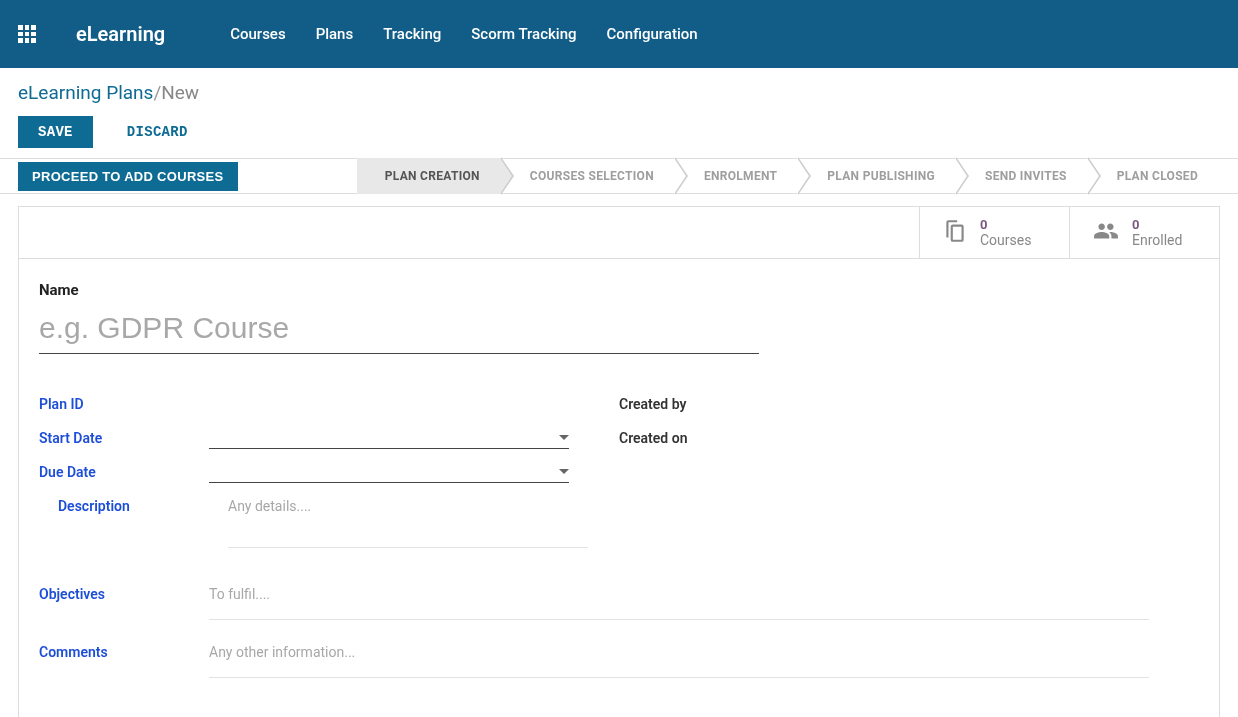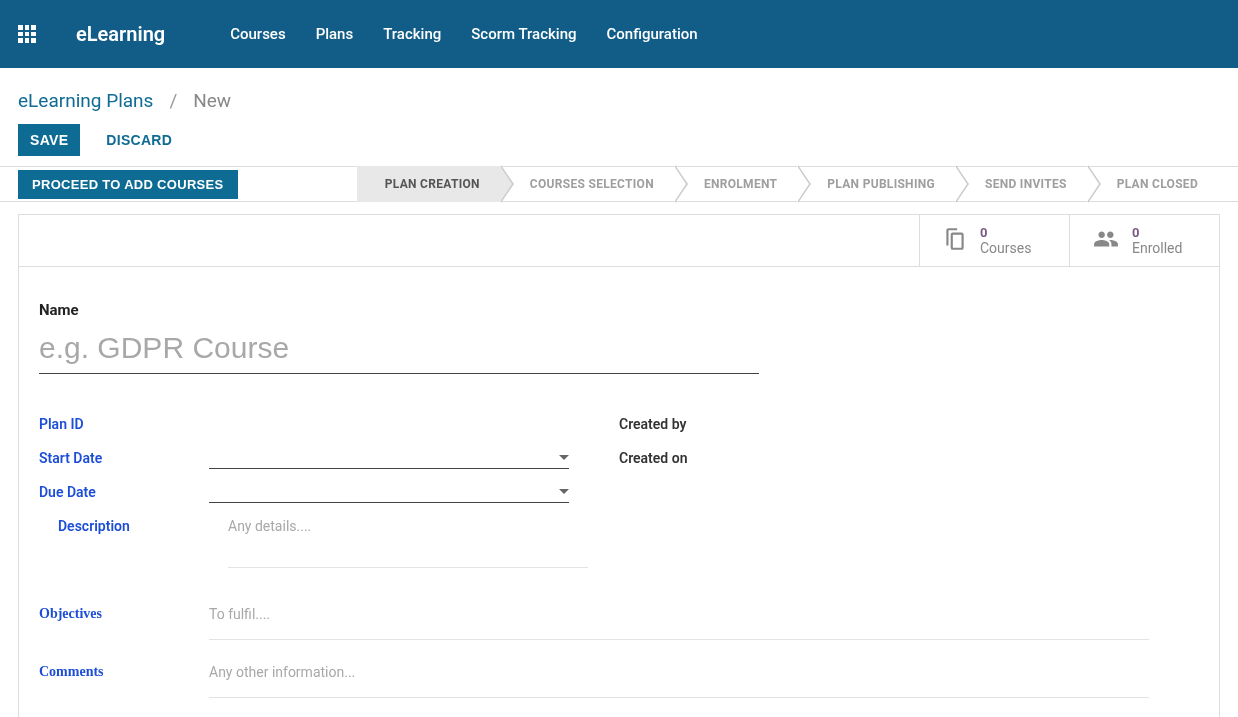--- a/index.html
+++ b/index.html
@@ -46,34 +46,34 @@
     
     .header {
         padding: 13px 18px 10px 18px;
         background: #fff;
     }
     .breadcrumb {
         font-size: 19px;
         margin-bottom: 12px;
         display: flex;
         align-items: center;
-        gap: 16px;
-        margin-top: 8px;
+        gap: 0;
     }
     .breadcrumb a { color: #0e6b94; text-decoration: none; cursor: pointer; }
     .breadcrumb .sep { color: #9a9a9a; font-size: 19px; }
     .breadcrumb .current { color: #888; }
     .actions { display: flex; gap: 14px; align-items: center; }
     .btn {
         font-size: 14px;
         font-weight: 700;
-        padding: 8px 12px;
+        padding: 8px 20px;
         border: none;
         cursor: pointer;
         letter-spacing: 0.3px;
+        font-family: Liberation Mono, monospace;
     }
     .btn-primary { background: #0e6b94; color: #fff; }
     .btn-link { background: transparent; color: #0e6b94; }
 
     
     .status-bar {
         display: flex;
         align-items: center;
         justify-content: space-between;
         border-top: 1px solid #ddd;
@@ -156,21 +156,21 @@
         padding: 10px 22px;
         min-width: 150px;
         cursor: pointer;
     }
     .stat-icon { color: #888; fill: #888; }
     .stat-text .count { color: #7a5a82; font-weight: 700; font-size: 13px; }
     .stat-text .label { color: #888; font-size: 14px; }
 
     
     .form-body { padding: 22px 20px 40px 20px; }
-    .label-strong { font-weight: 700; font-size: 15px; color: #222; margin-bottom: 6px; margin-top: 12px; }
+    .label-strong { font-weight: 700; font-size: 15px; color: #222; margin-bottom: 6px; }
     .name-input {
         font-size: 30px;
         width: 720px;
         border: none;
         border-bottom: 1px solid #444;
         padding: 6px 0 8px 0;
         color: #333;
         outline: none;
         background: transparent;
     }
@@ -222,21 +222,21 @@
         padding: 6px 0;
         resize: none;
         font-family: inherit;
         font-size: 14px;
         background: transparent;
         outline: none;
     }
     .wide-input::placeholder { color: #a8a8a8; }
 
     .wide-row { display: flex; margin-top: 30px; }
-    .wide-row .field-label { padding-top: 6px; font-family: Liberation Serif, serif; }
+    .wide-row .field-label { padding-top: 6px; }
 </style>
 </head>
 <body>
 
 <div class="navbar">
     <div class="apps-icon">
         <span></span>
       <span></span>
       <span></span>
         <span></span>

